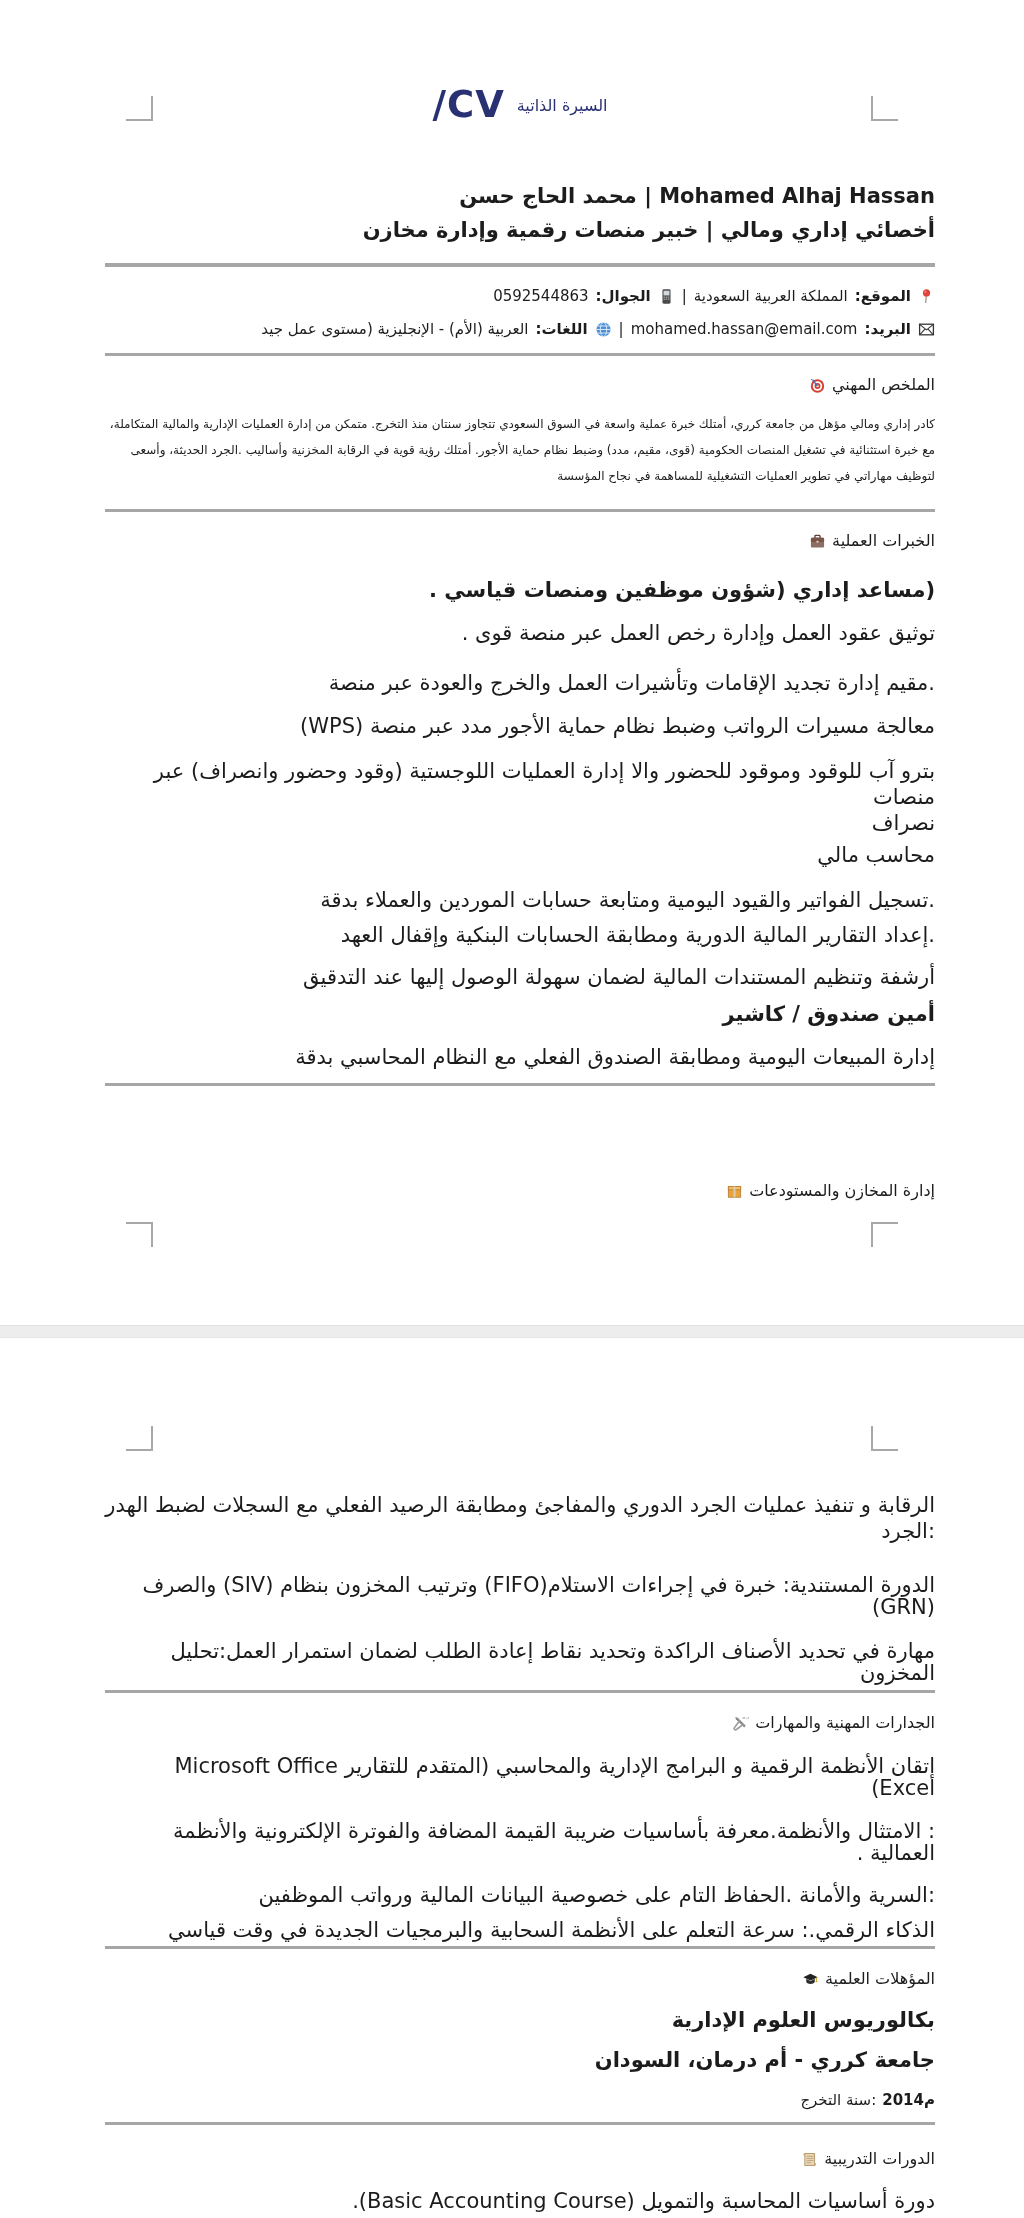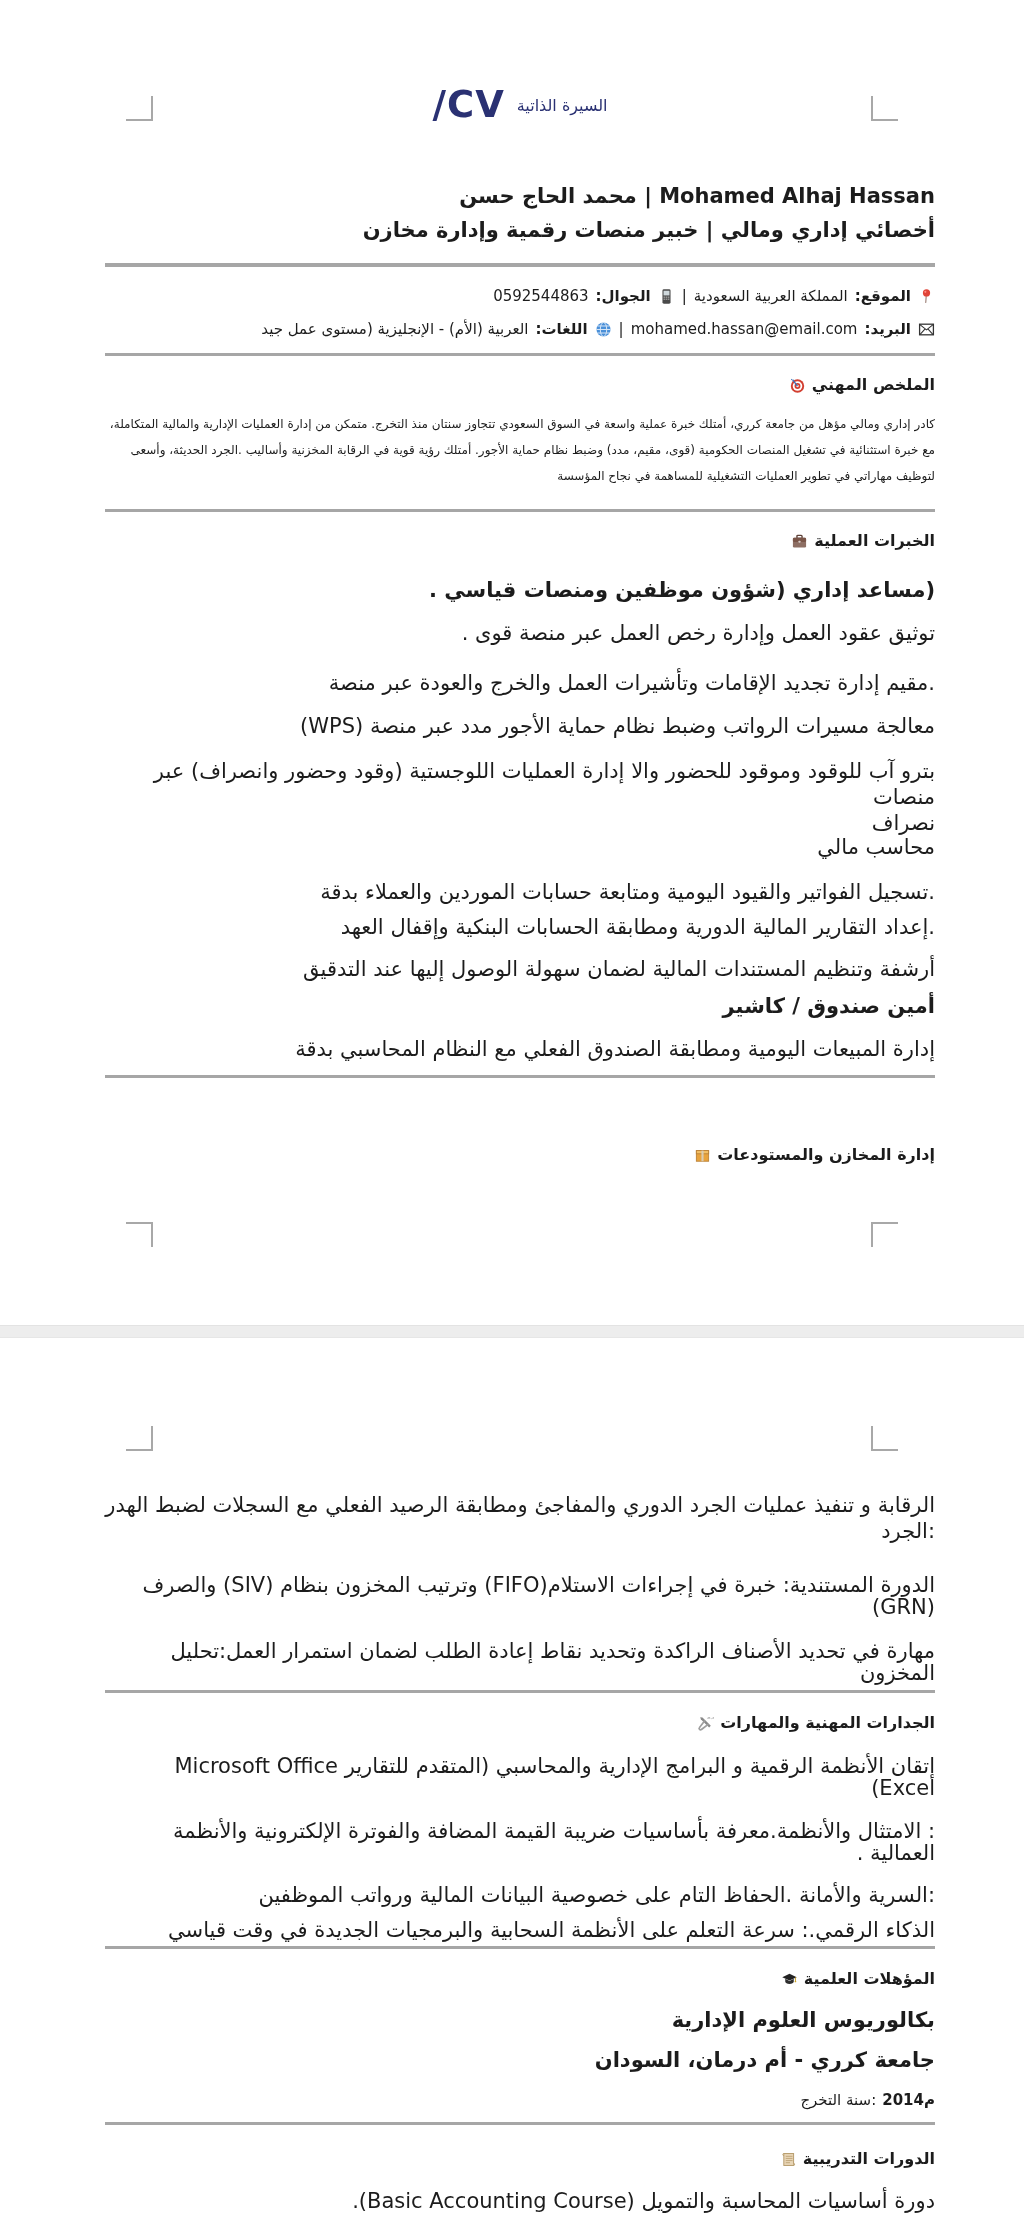--- a/index.html
+++ b/index.html
@@ -12,21 +12,21 @@
   #page2-content{top:1492px}
   .doc-title{display:flex;direction:rtl;justify-content:center;align-items:center;gap:12px;margin-bottom:60px}
   .title-ar{font-size:16px;color:#2a3173}
   .cv-big{font-size:37px;font-weight:bold;color:#2a3173;letter-spacing:1px;line-height:40px}
   .line{font-size:21px;line-height:22px}
   .para{font-size:12px;line-height:26px}
   .b{font-weight:bold}
   .rule{border:none;height:3px;background:#a6a6a6;margin:0}
   .rule.thick{height:4px}
   .contact-row{display:flex;direction:rtl;justify-content:flex-start;align-items:center;gap:7px;font-size:15px;line-height:22px}
-  .sec-head{display:flex;direction:rtl;align-items:center;gap:6px;font-weight:bold;font-size:16px;line-height:24px}
+  .sec-head{display:flex;direction:rtl;align-items:center;gap:6px;font-weight:normal;font-size:16px;line-height:24px}
   .icon{display:inline-flex;width:17px;height:17px;flex:0 0 auto}
   .icon svg{width:100%;height:100%}
   .wrapline{line-height:26px}
   .mark{position:absolute;width:25px;height:23px}
   .mark.rb{border-right:2px solid #a8a8a8;border-bottom:2px solid #a8a8a8}
   .mark.lb{border-left:2px solid #a8a8a8;border-bottom:2px solid #a8a8a8}
   .mark.rt{border-right:2px solid #a8a8a8;border-top:2px solid #a8a8a8}
   .mark.lt{border-left:2px solid #a8a8a8;border-top:2px solid #a8a8a8}
   .page-gap{position:absolute;left:0;top:1325px;width:1024px;height:11px;background:#ededed;border-top:1px solid #e3e3e3;border-bottom:1px solid #e6e6e6}
   .year-row{display:flex;direction:rtl;align-items:center;gap:6px;font-size:15px;line-height:22px}
@@ -134,30 +134,30 @@
         </svg>
       </span>
   </div>
 
   <div class="line b" style="margin-top:26px">(مساعد إداري (شؤون موظفين ومنصات قياسي .</div>
   <div class="line" style="margin-top:21px">توثيق عقود العمل وإدارة رخص العمل عبر منصة قوى .</div>
   <div class="line" style="margin-top:28px">.مقيم إدارة تجديد الإقامات وتأشيرات العمل والخرج والعودة عبر منصة</div>
   <div class="line" style="margin-top:21px">معالجة مسيرات الرواتب وضبط نظام حماية الأجور مدد عبر منصة (WPS)</div>
   <div class="line wrapline" style="margin-top:21px">بترو آب للوقود وموقود للحضور والا إدارة العمليات اللوجستية (وقود وحضور وانصراف) عبر منصات</div>
   <div class="line wrapline">نصراف</div>
-  <div class="line" style="margin-top:0">محاسب مالي</div>
+  <div class="line" style="margin-top:8px">محاسب مالي</div>
   <div class="line" style="margin-top:23px">.تسجيل الفواتير والقيود اليومية ومتابعة حسابات الموردين والعملاء بدقة</div>
   <div class="line" style="margin-top:13px">.إعداد التقارير المالية الدورية ومطابقة الحسابات البنكية وإقفال العهد</div>
   <div class="line" style="margin-top:20px">أرشفة وتنظيم المستندات المالية لضمان سهولة الوصول إليها عند التدقيق</div>
   <div class="line b" style="margin-top:15px">أمين صندوق / كاشير</div>
   <div class="line" style="margin-top:21px">إدارة المبيعات اليومية ومطابقة الصندوق الفعلي مع النظام المحاسبي بدقة</div>
 
   <hr class="rule" style="margin-top:15px">
 
-  <div class="sec-head" style="margin-top:65px">
+  <div class="sec-head" style="margin-top:93px">
     <span>إدارة المخازن والمستودعات</span>
     <span class="icon">
         <svg viewBox="0 0 16 16">
           <rect x="2.2" y="3.4" width="11.6" height="10" fill="#e8a33d" stroke="#b97f35" stroke-width="0.8"></rect>
           <rect x="2.2" y="3.4" width="11.6" height="3" fill="#f2c066" stroke="#b97f35" stroke-width="0.8"></rect>
           <rect x="7" y="3.4" width="2" height="10" fill="#d9cbb3"></rect>
         </svg>
       </span>
   </div>
 

